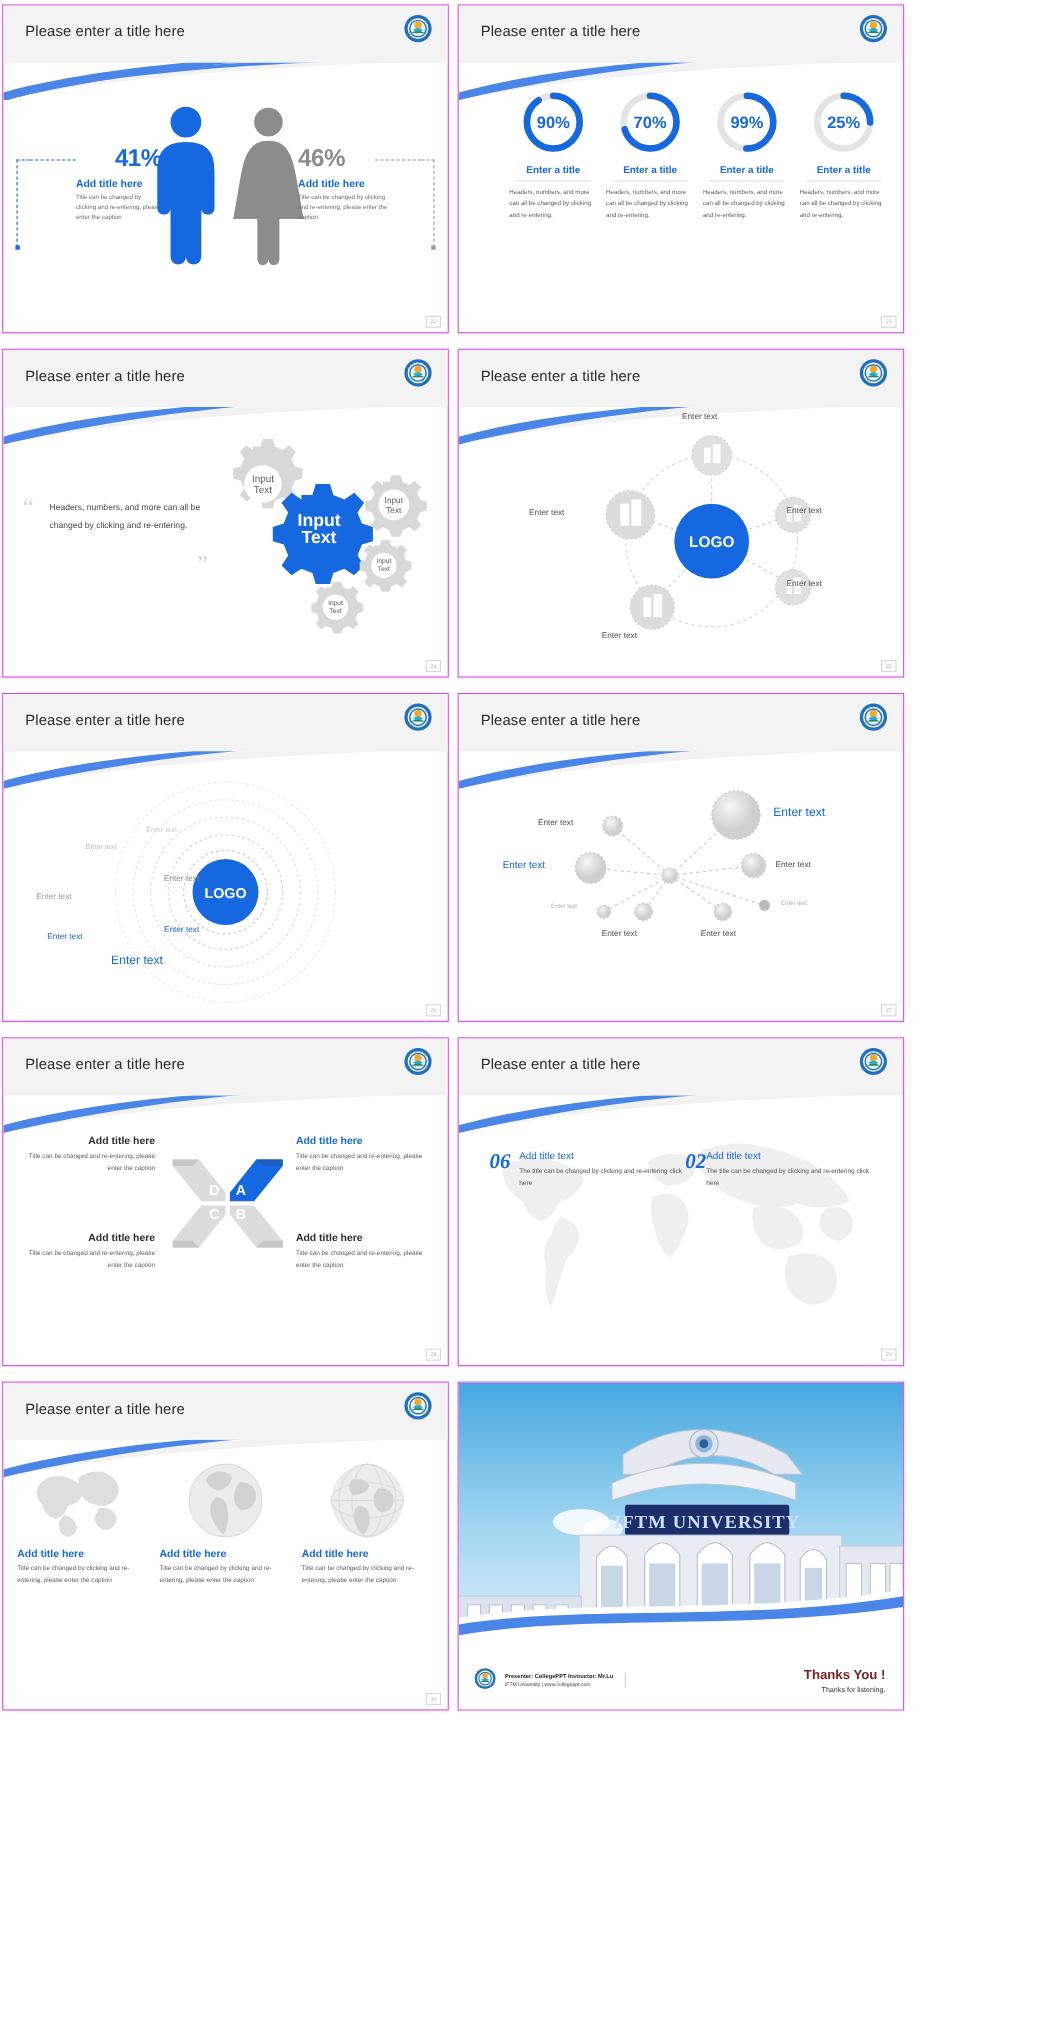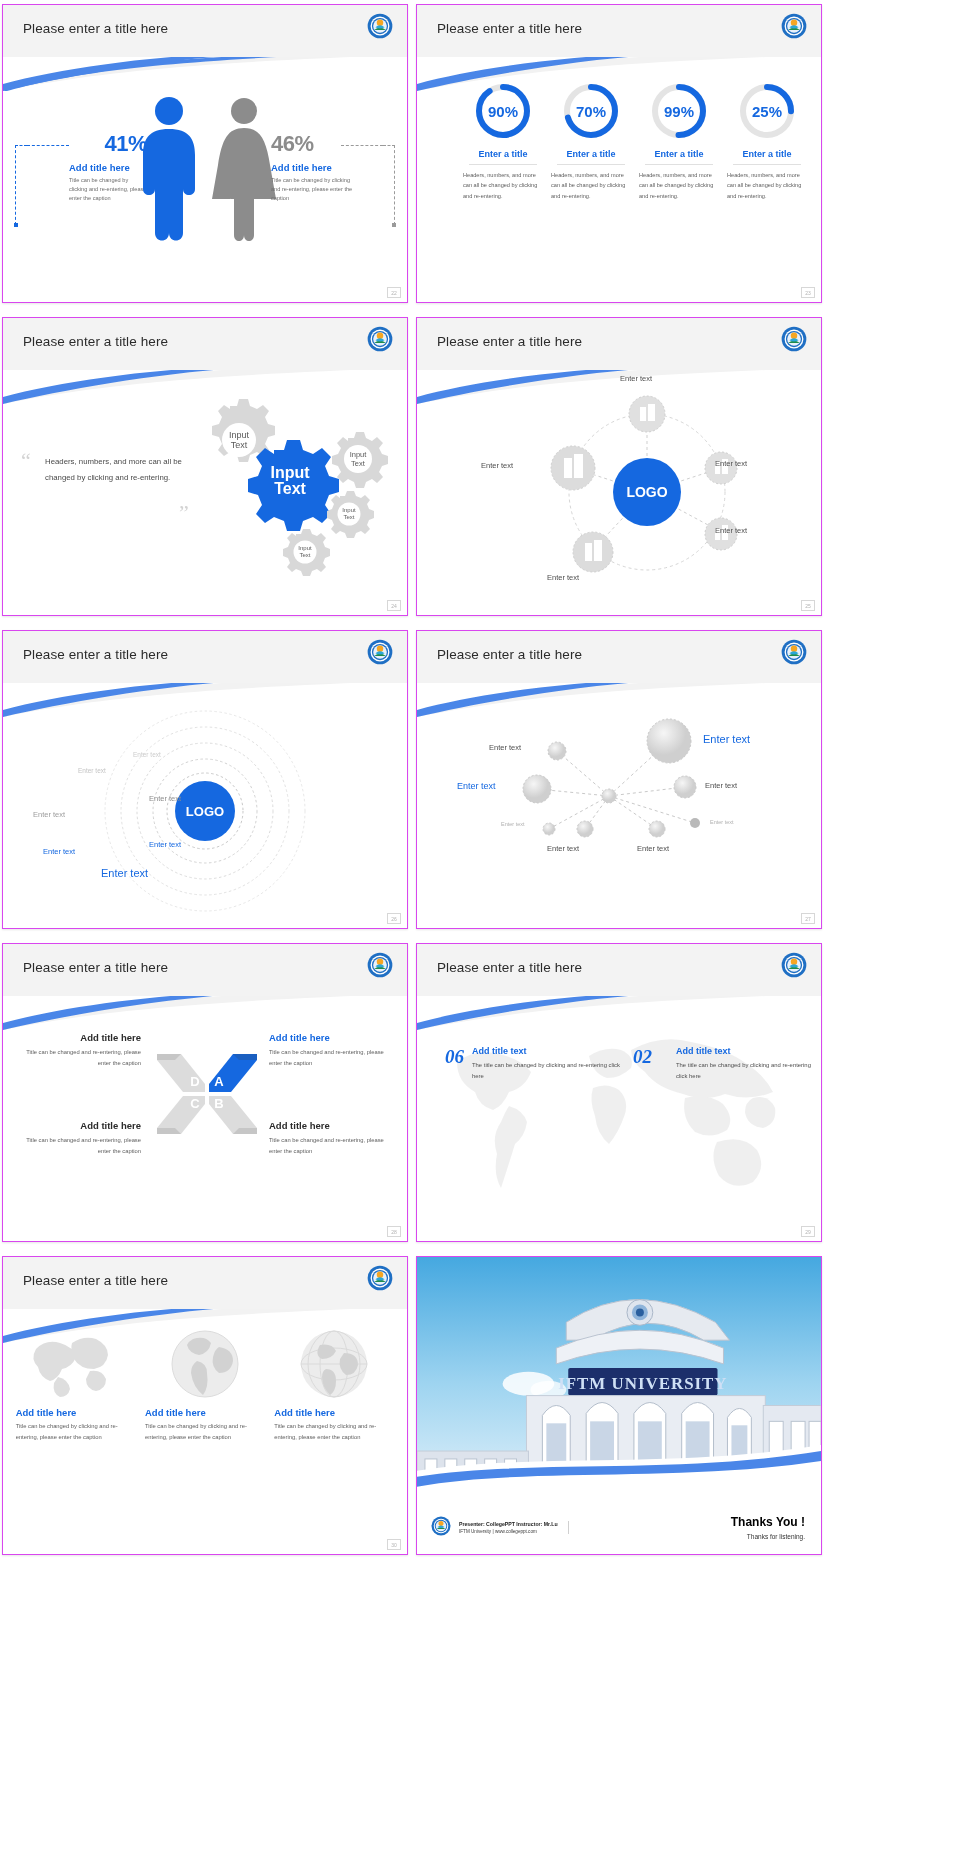--- a/index.html
+++ b/index.html
@@ -87,30 +87,30 @@
   .lbl-grey { font-size:6.5px; color:#b0b0b0; }
 
   
   .x-head { font-size:9.5px; font-weight:bold; }
   .x-head.dark { color:#2b2b2b; }
   .x-head.blue { color:#1568e0; }
   .x-cap { font-size:5.8px; color:#5e5e5e; line-height:1.9; margin-top:4px; }
 
   
   .num { font-size:19px; font-weight:bold; font-style:italic; color:#1568e0; font-family:"Liberation Serif",serif;}
-  .num-title { font-size:9px; font-weight:bold; color:#1568e0; }
+  .num-title { font-size:9px; font-weight:normal; color:#1568e0; }
   .num-cap { font-size:5.9px; color:#4e4e4e; line-height:1.9; margin-top:4px; }
 
   
   .g-title { font-size:9.5px; font-weight:bold; color:#1568e0; }
   .g-cap { font-size:5.8px; color:#5e5e5e; line-height:1.85; margin-top:3px;}
 
   
   .final-photo { position:absolute; left:0; top:0; width:100%; height:100%; }
-  .thanks-big { font-size:12px; font-weight:bold; color:#000000; }
+  .thanks-big { font-size:12px; font-weight:bold; color:#7f1d1d; }
   .thanks-sub { font-size:6.5px; color:#333; margin-top:4px; }
   .pres-line { font-size:5.2px; color:#1a1a1a; font-weight:bold; }
   .pres-line2 { font-size:4.6px; color:#3a3a3a; margin-top:2px;}
 </style>
 </head>
 <body>
 
 <div class="grid">
 
   <div class="slide">
@@ -544,21 +544,21 @@
           <path d="M336,96 q16,-4 22,10 q2,16 -12,20 q-16,-2 -18,-16 q0,-10 8,-14 Z"></path>
         </g>
       </svg>
       <div style="position:absolute;left:28px;top:44px;display:flex;gap:8px;width:180px;">
         <div class="num">06</div>
         <div>
           <div class="num-title">Add title text</div>
           <div class="num-cap">The title can be changed by clicking and re-entering click here</div>
         </div>
       </div>
-      <div style="position:absolute;left:216px;top:44px;display:flex;gap:24px;width:180px;">
+      <div style="position:absolute;left:206px;top:44px;display:flex;gap:0;width:180px;">
         <div class="num">02</div>
         <div>
           <div class="num-title">Add title text</div>
           <div class="num-cap">The title can be changed by clicking and re-entering click here</div>
         </div>
       </div>
     </div>
     <div class="pagenum">29</div>
   </div>
 

